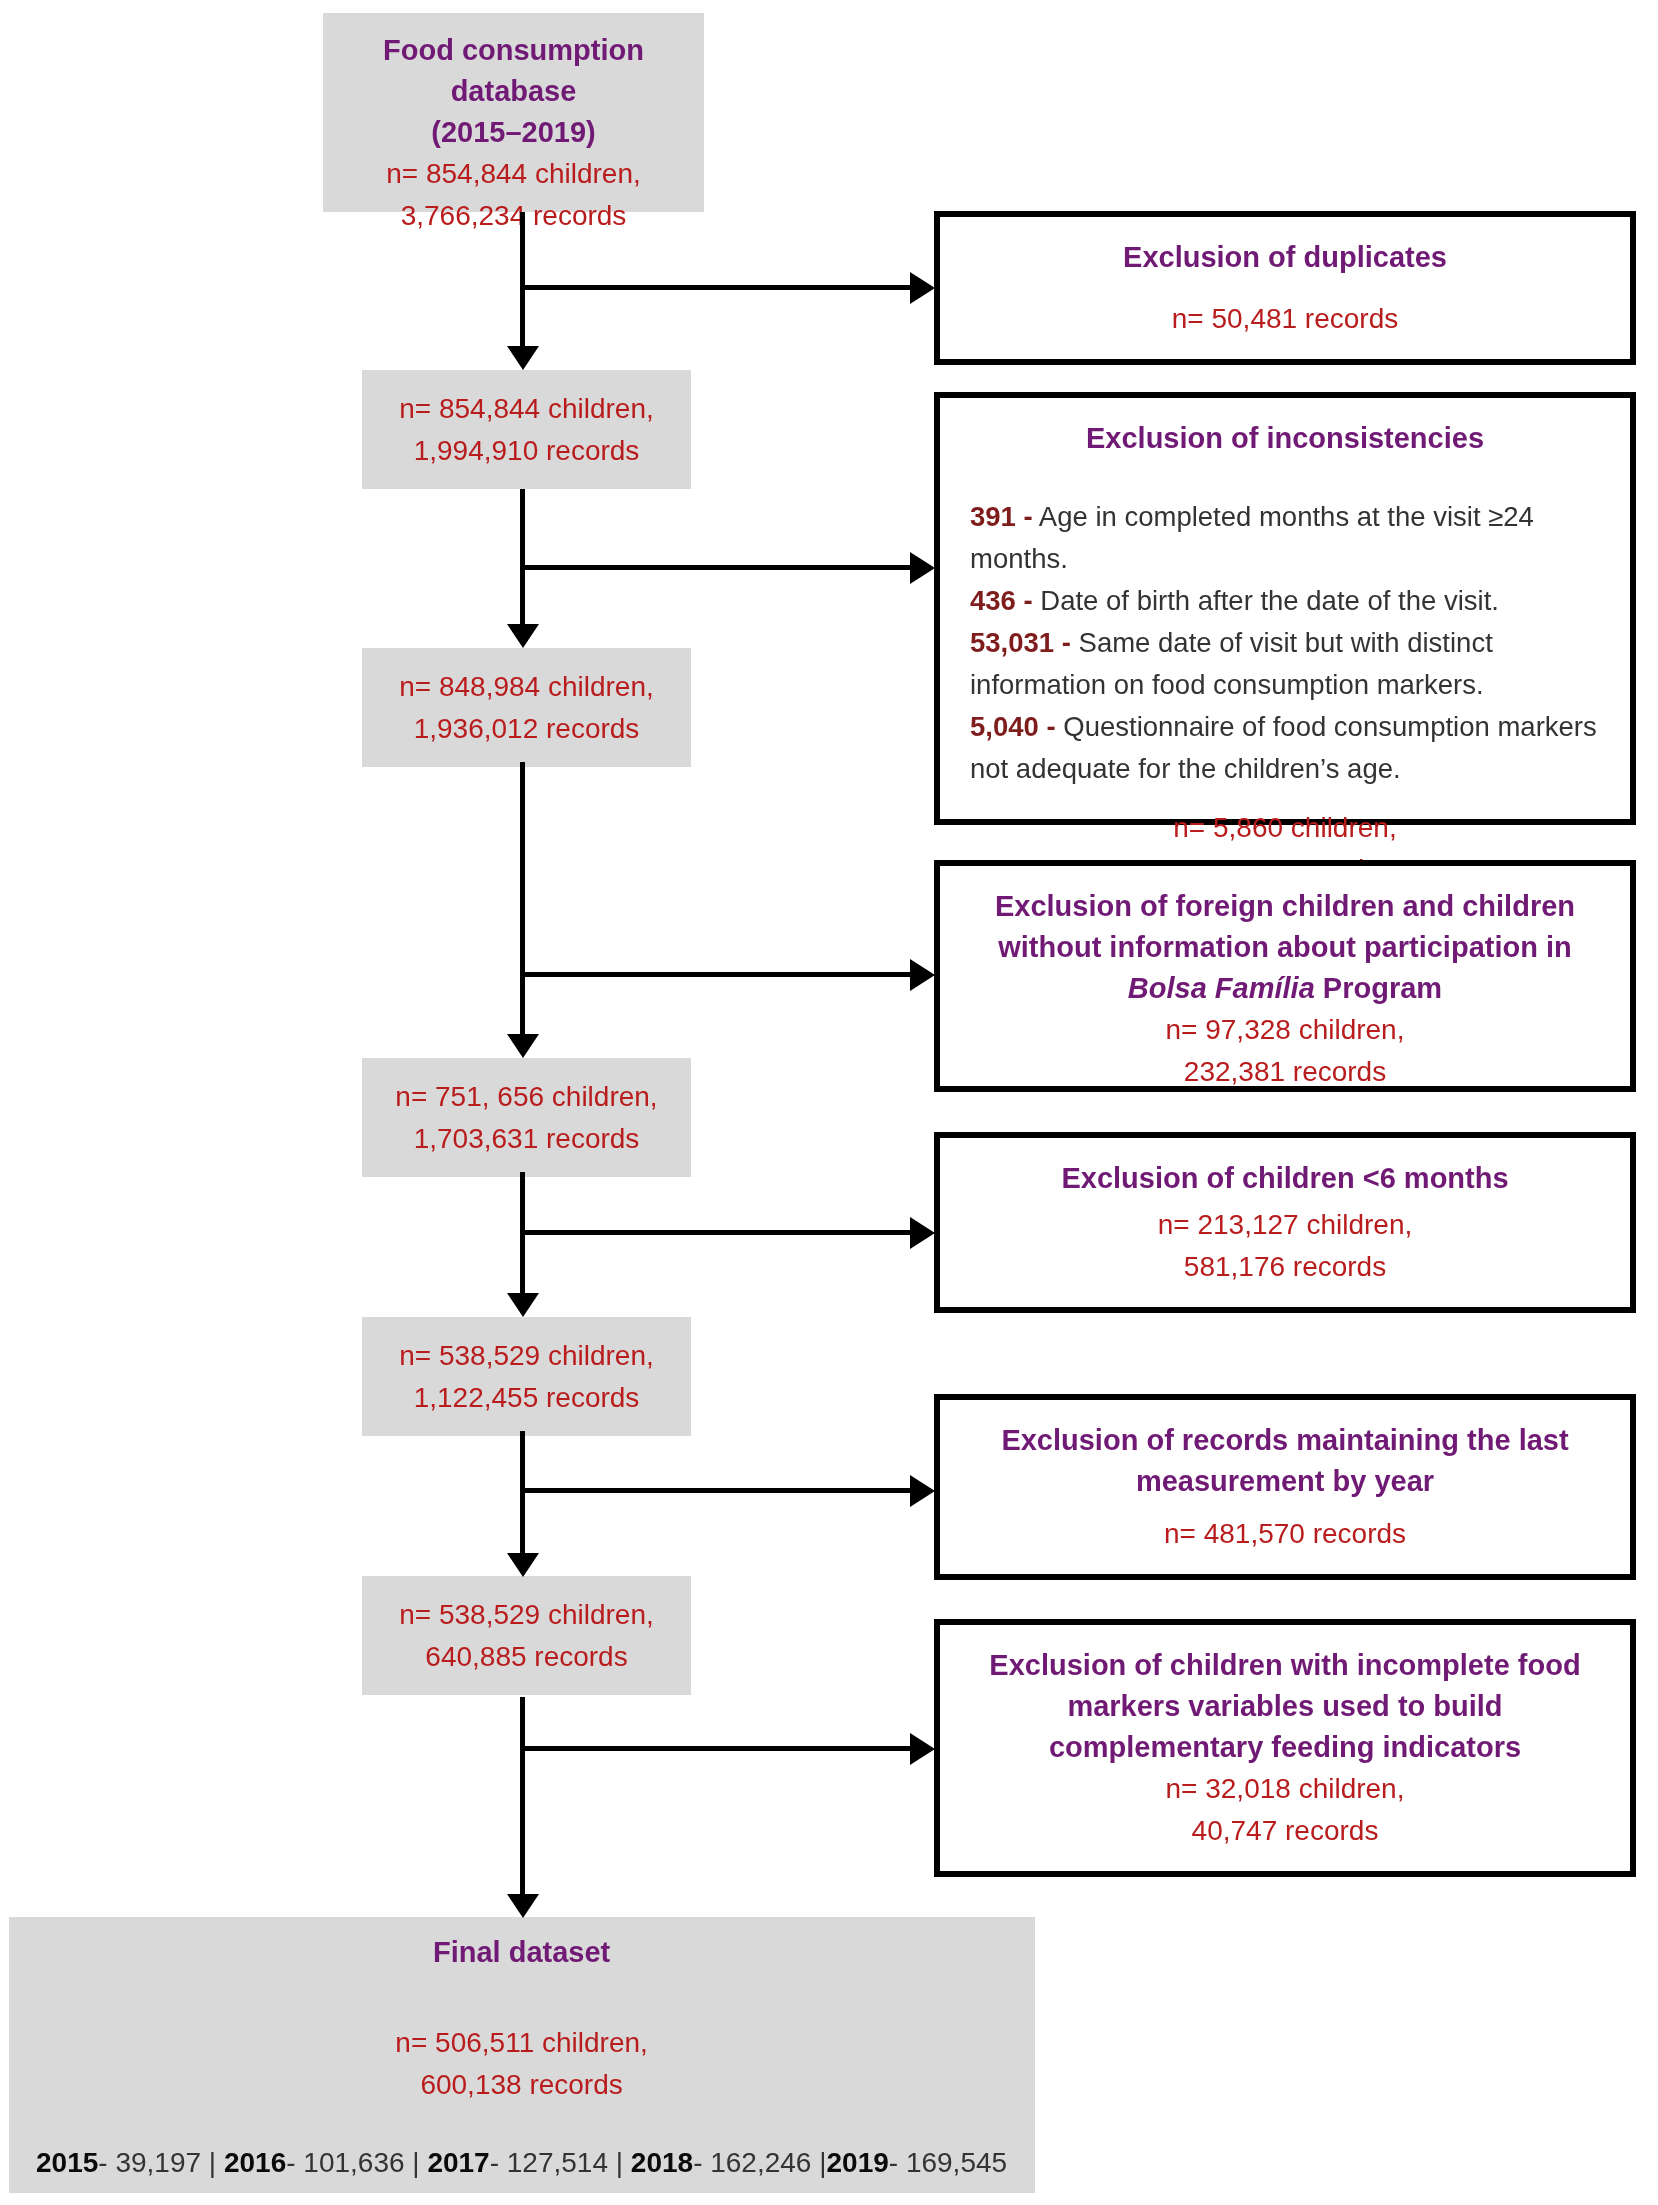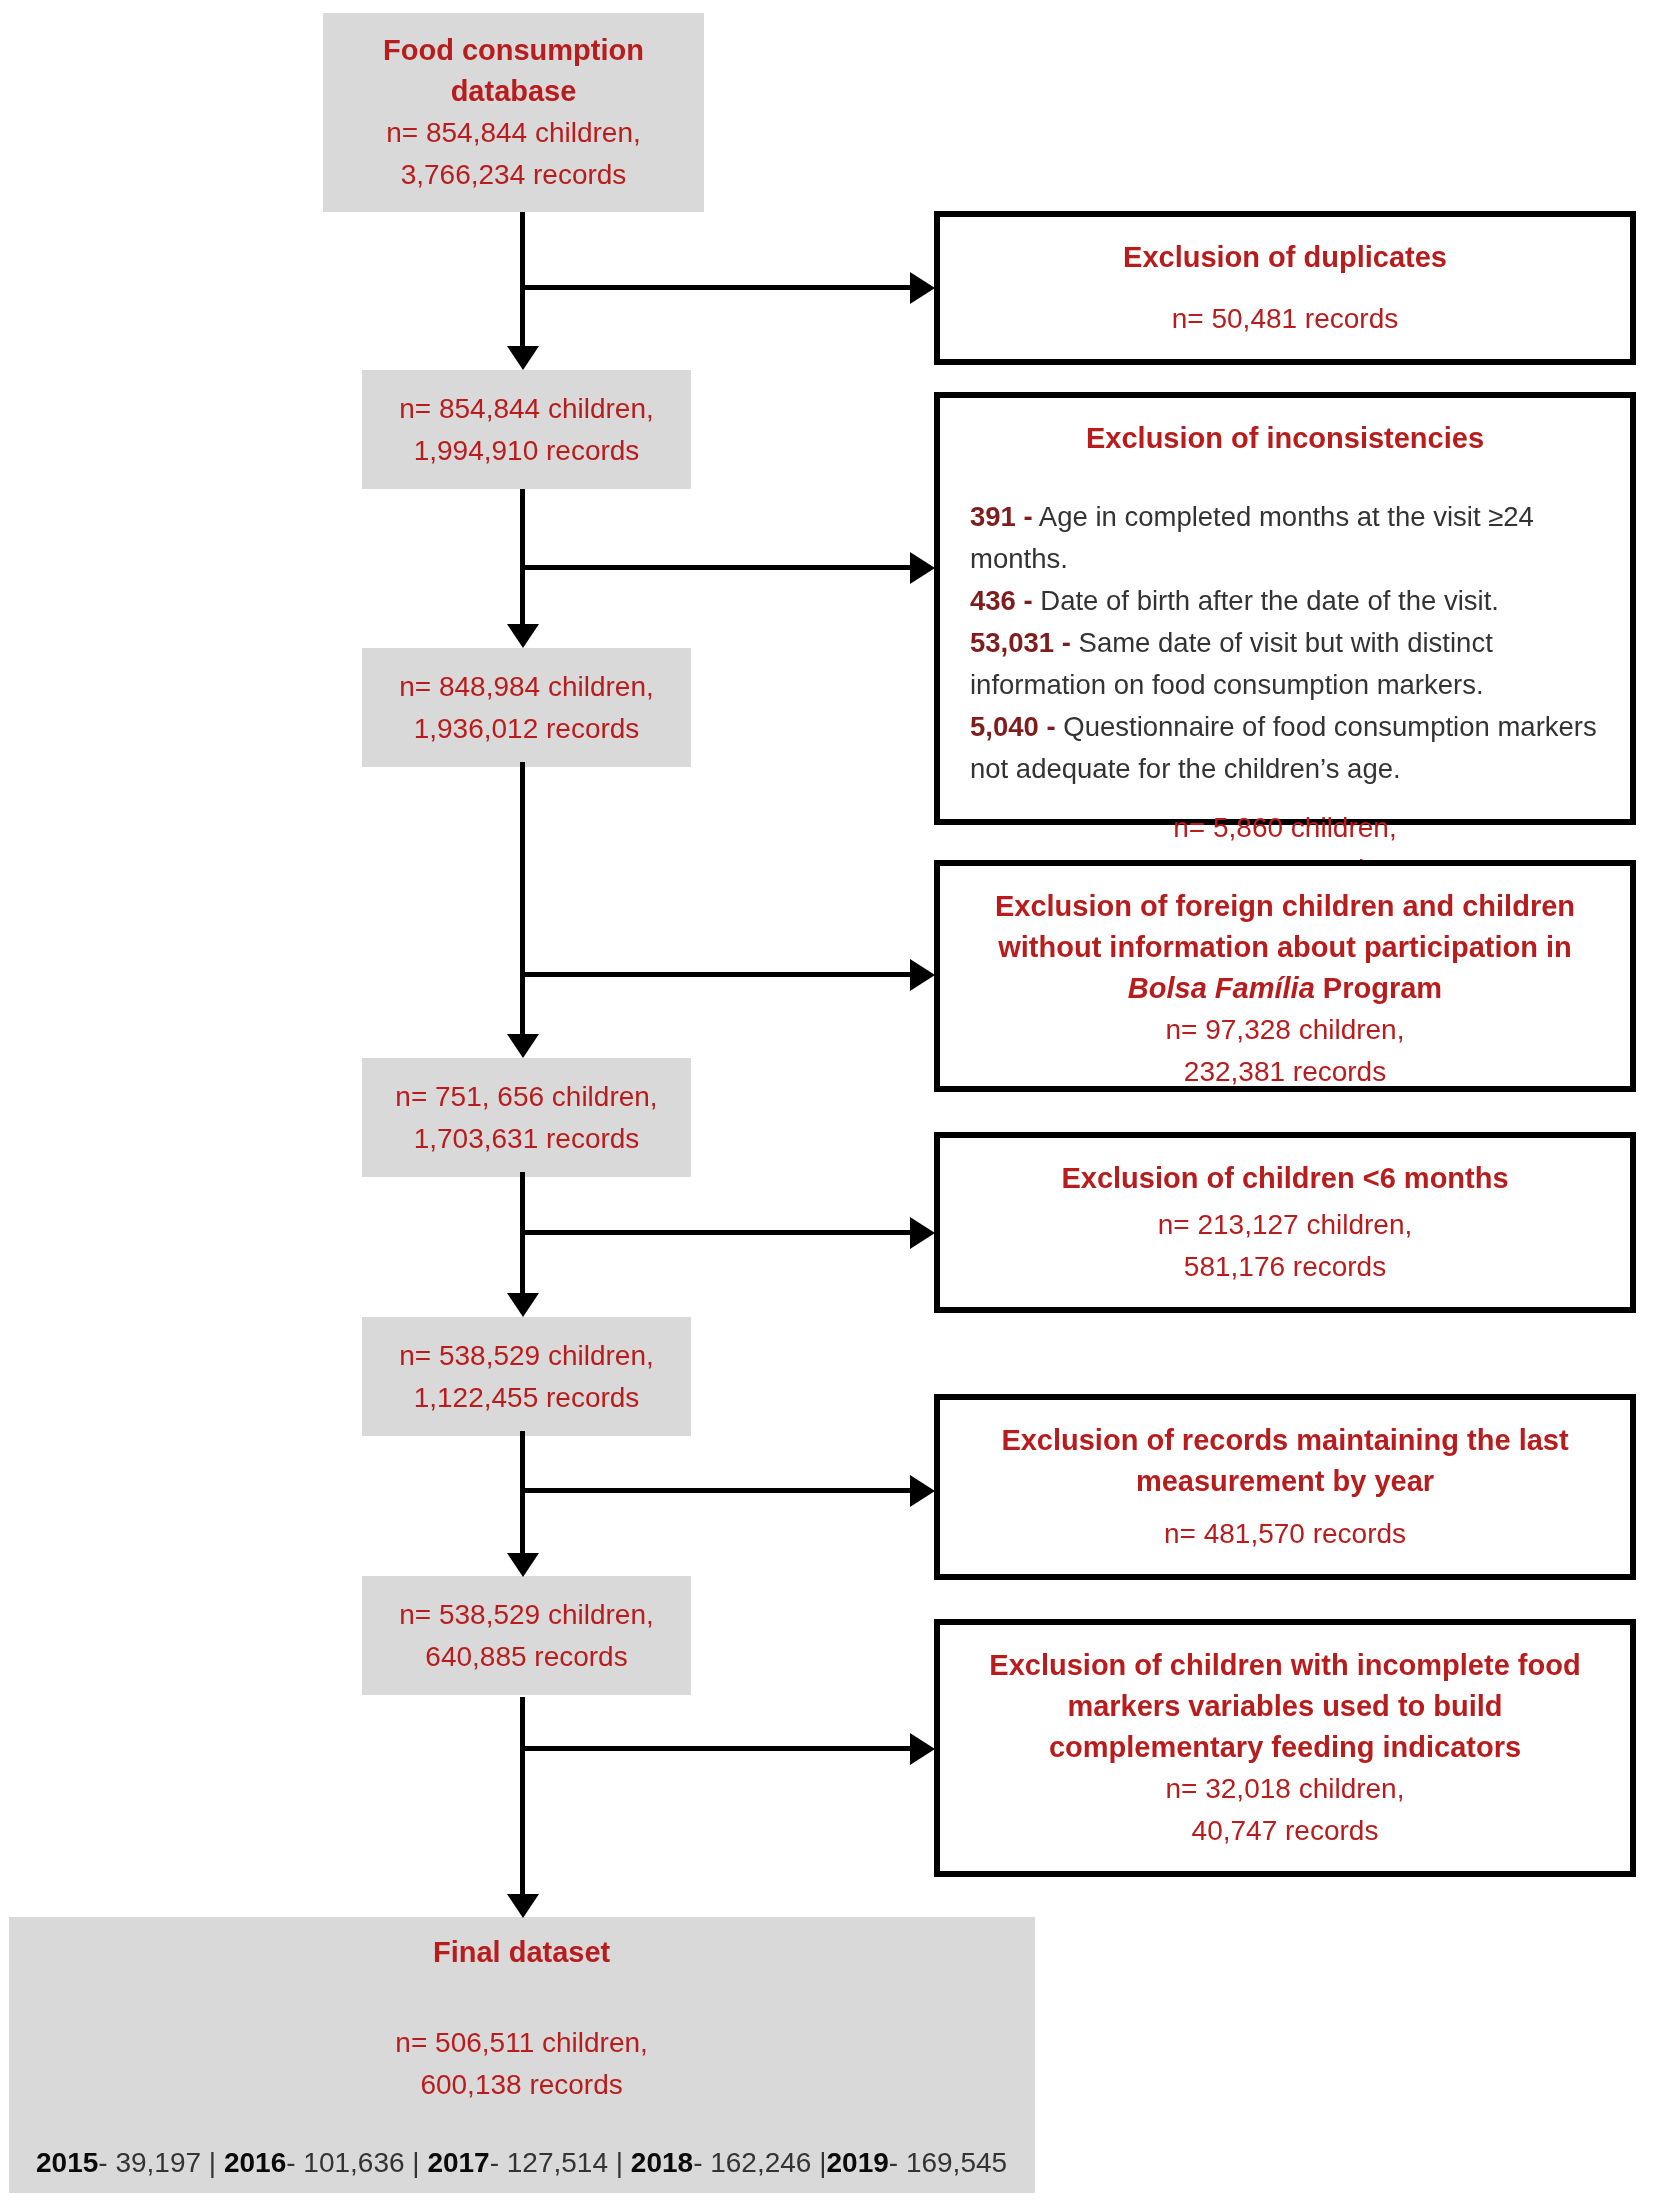--- a/index.html
+++ b/index.html
@@ -15,21 +15,21 @@
 
   
   .rbox{position:absolute;left:934px;width:702px;border:6.9px solid #000;background:#ffffff;box-sizing:border-box;display:flex;flex-direction:column;align-items:center;text-align:center;padding:19.5px 30px;justify-content:space-between;}
   .r1{top:211px;height:154px;}
   .r2{top:392px;height:433px;justify-content:flex-start;}
   .r3{top:860px;height:232px;}
   .r4{top:1132px;height:181px;}
   .r5{top:1394px;height:186px;}
   .r6{top:1619px;height:258px;}
 
-  .h{font-weight:700;color:#b91c1c;font-size:29px;line-height:41px;}
+  .h{font-weight:700;color:#701a75;font-size:29px;line-height:41px;}
   .nums{font-size:28px;line-height:42px;color:#b91c1c;}
   .para{text-align:left;align-self:stretch;margin-top:37px;font-size:27.5px;line-height:42px;color:#333;}
   .para b{color:#7f1d1d;}
   .r2 .nums{margin-top:17px;}
   .final .h{margin-bottom:49px;}
   .peryear{margin-top:37px;font-size:28px;line-height:40px;color:#333;}
   .peryear b{color:#0a0a0a;}
 
   
   .vline{position:absolute;left:520px;width:5.2px;background:#000;}
@@ -50,20 +50,21 @@
   .b6{top:1746px;width:388px;} .hr6{top:1733px;}
 </style>
 </head>
 <body>
 
 <div class="canvas">
 
   <div class="gbox source">
     <div>
       <div class="h">Food consumption database</div>
+      <div class="h">(2015–2019)</div>
     </div>
     <div class="nums">
       <div>n= 854,844 children,</div>
       <div>3,766,234 records</div>
     </div>
   </div>
 
   <div class="gbox cohort c1">
     <div class="nums">n= 854,844 children,</div>
     <div class="nums">1,994,910 records</div>

